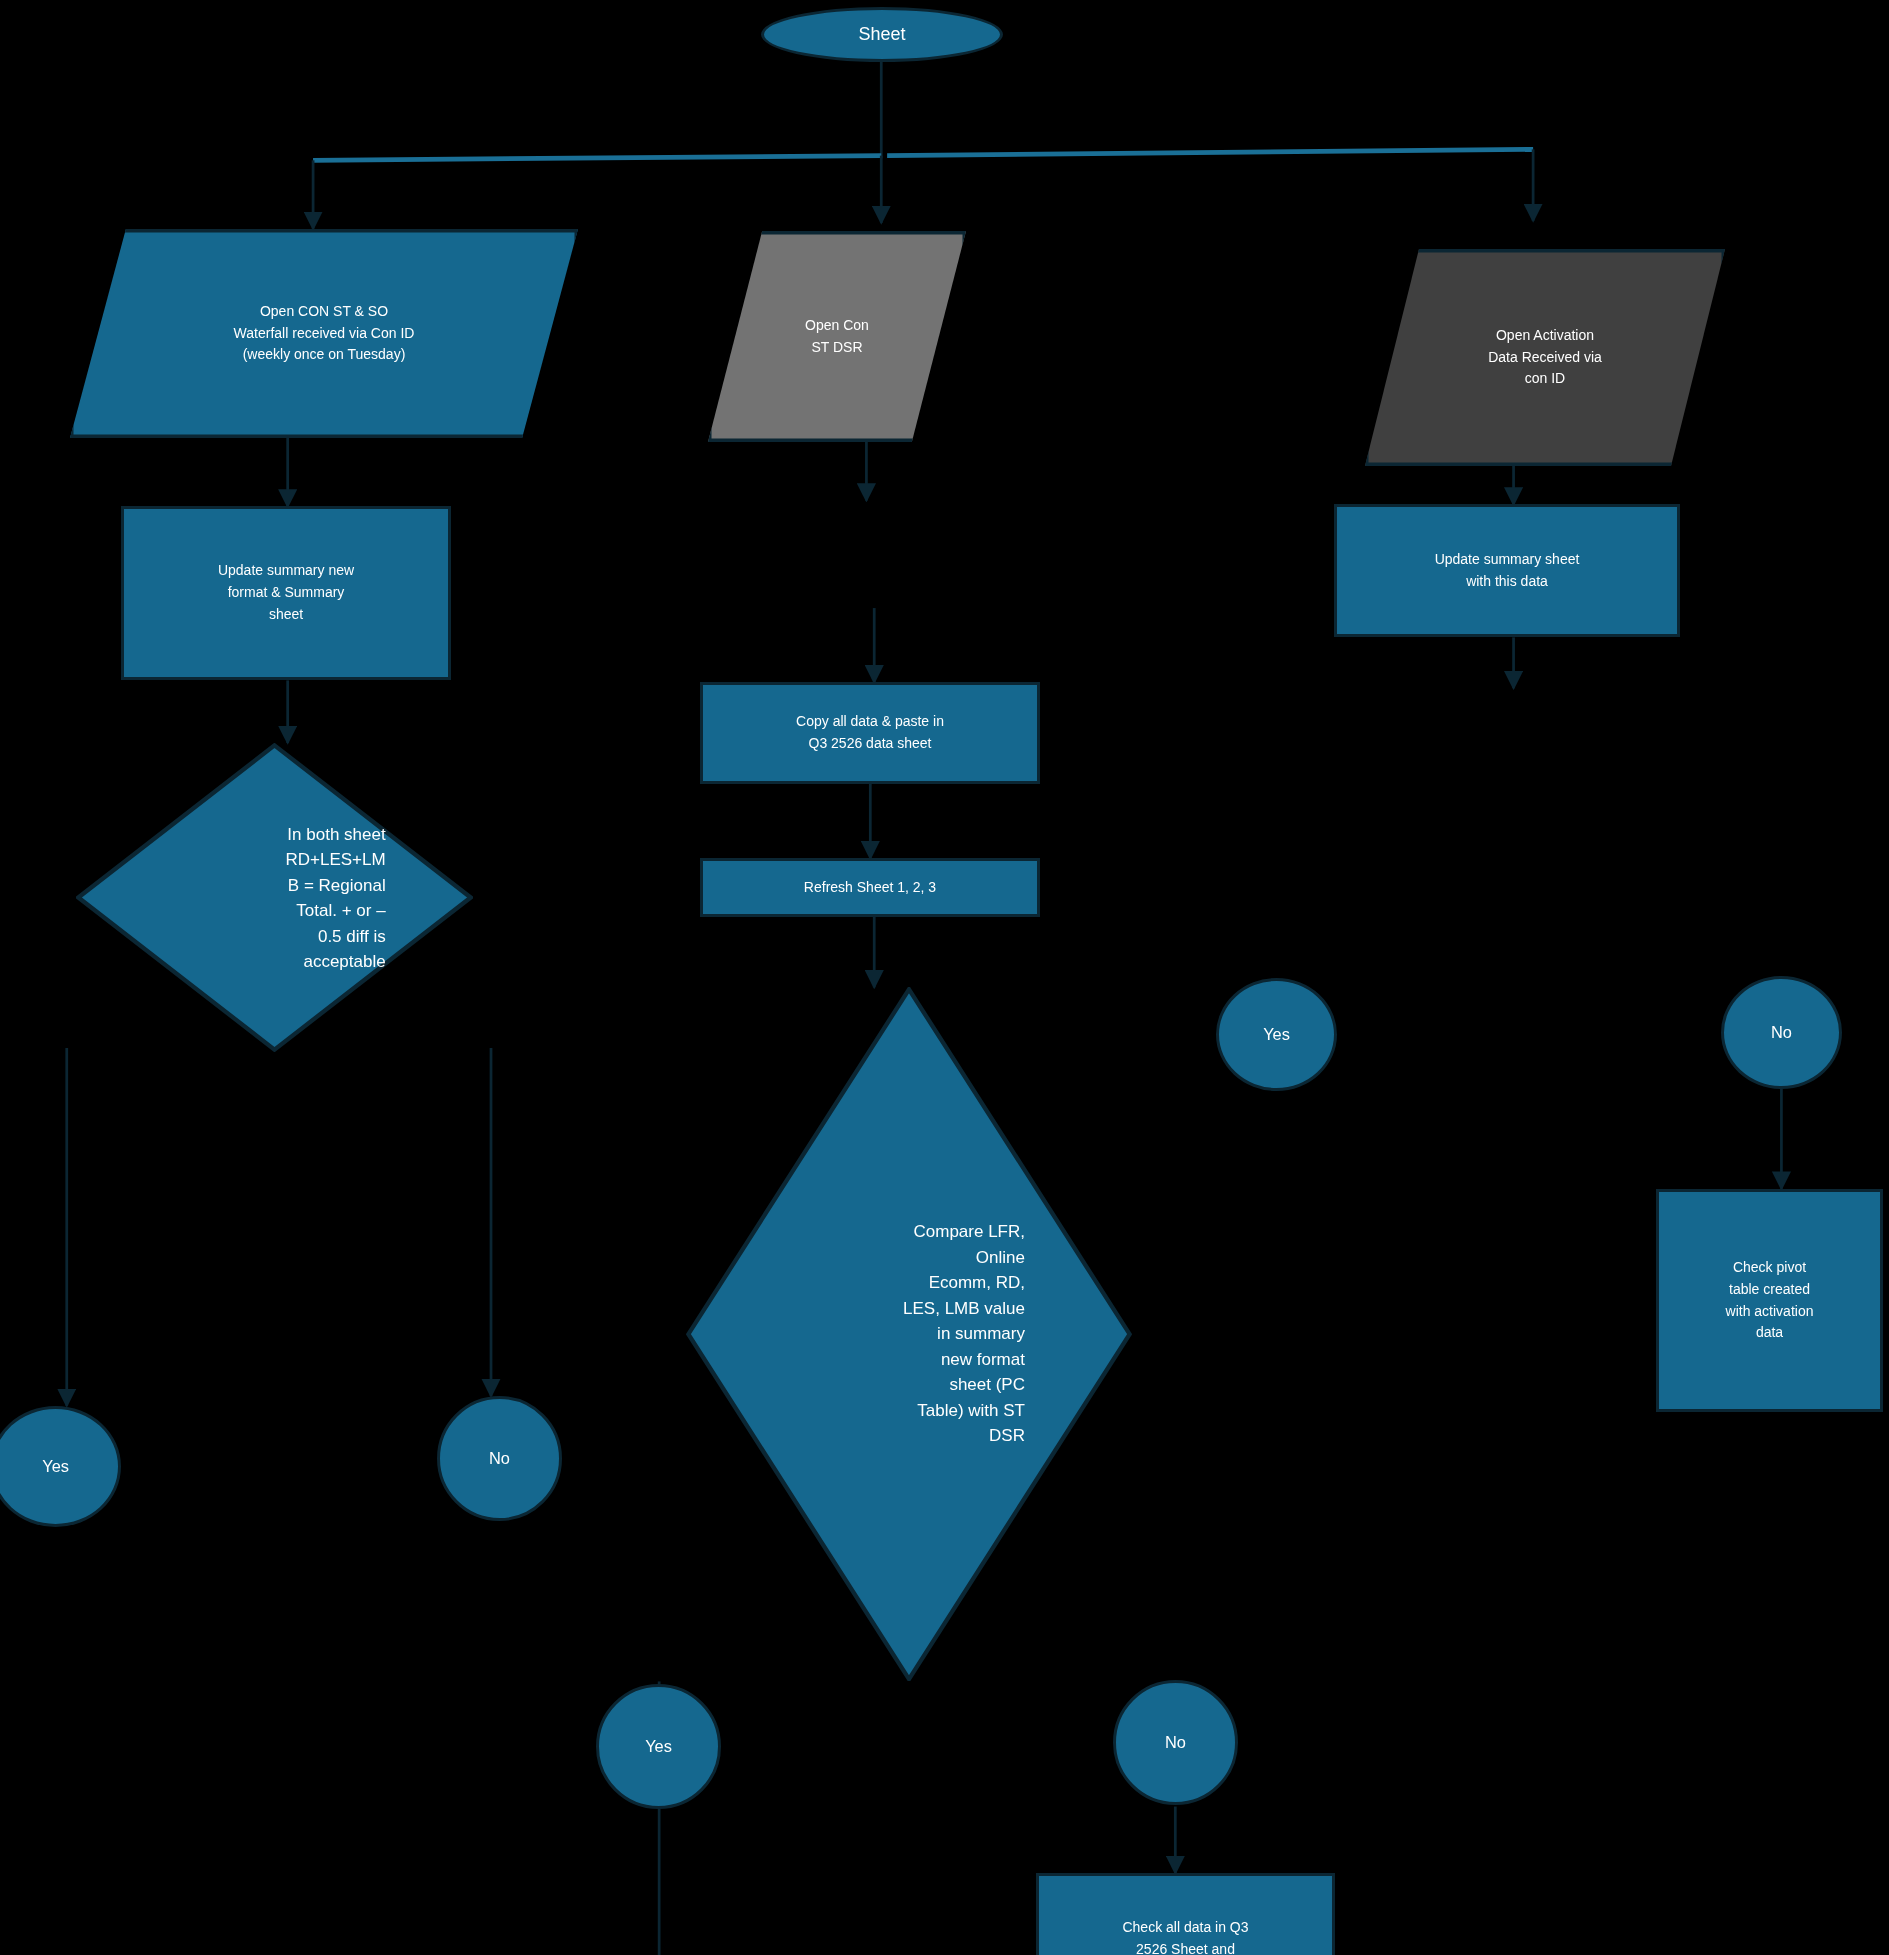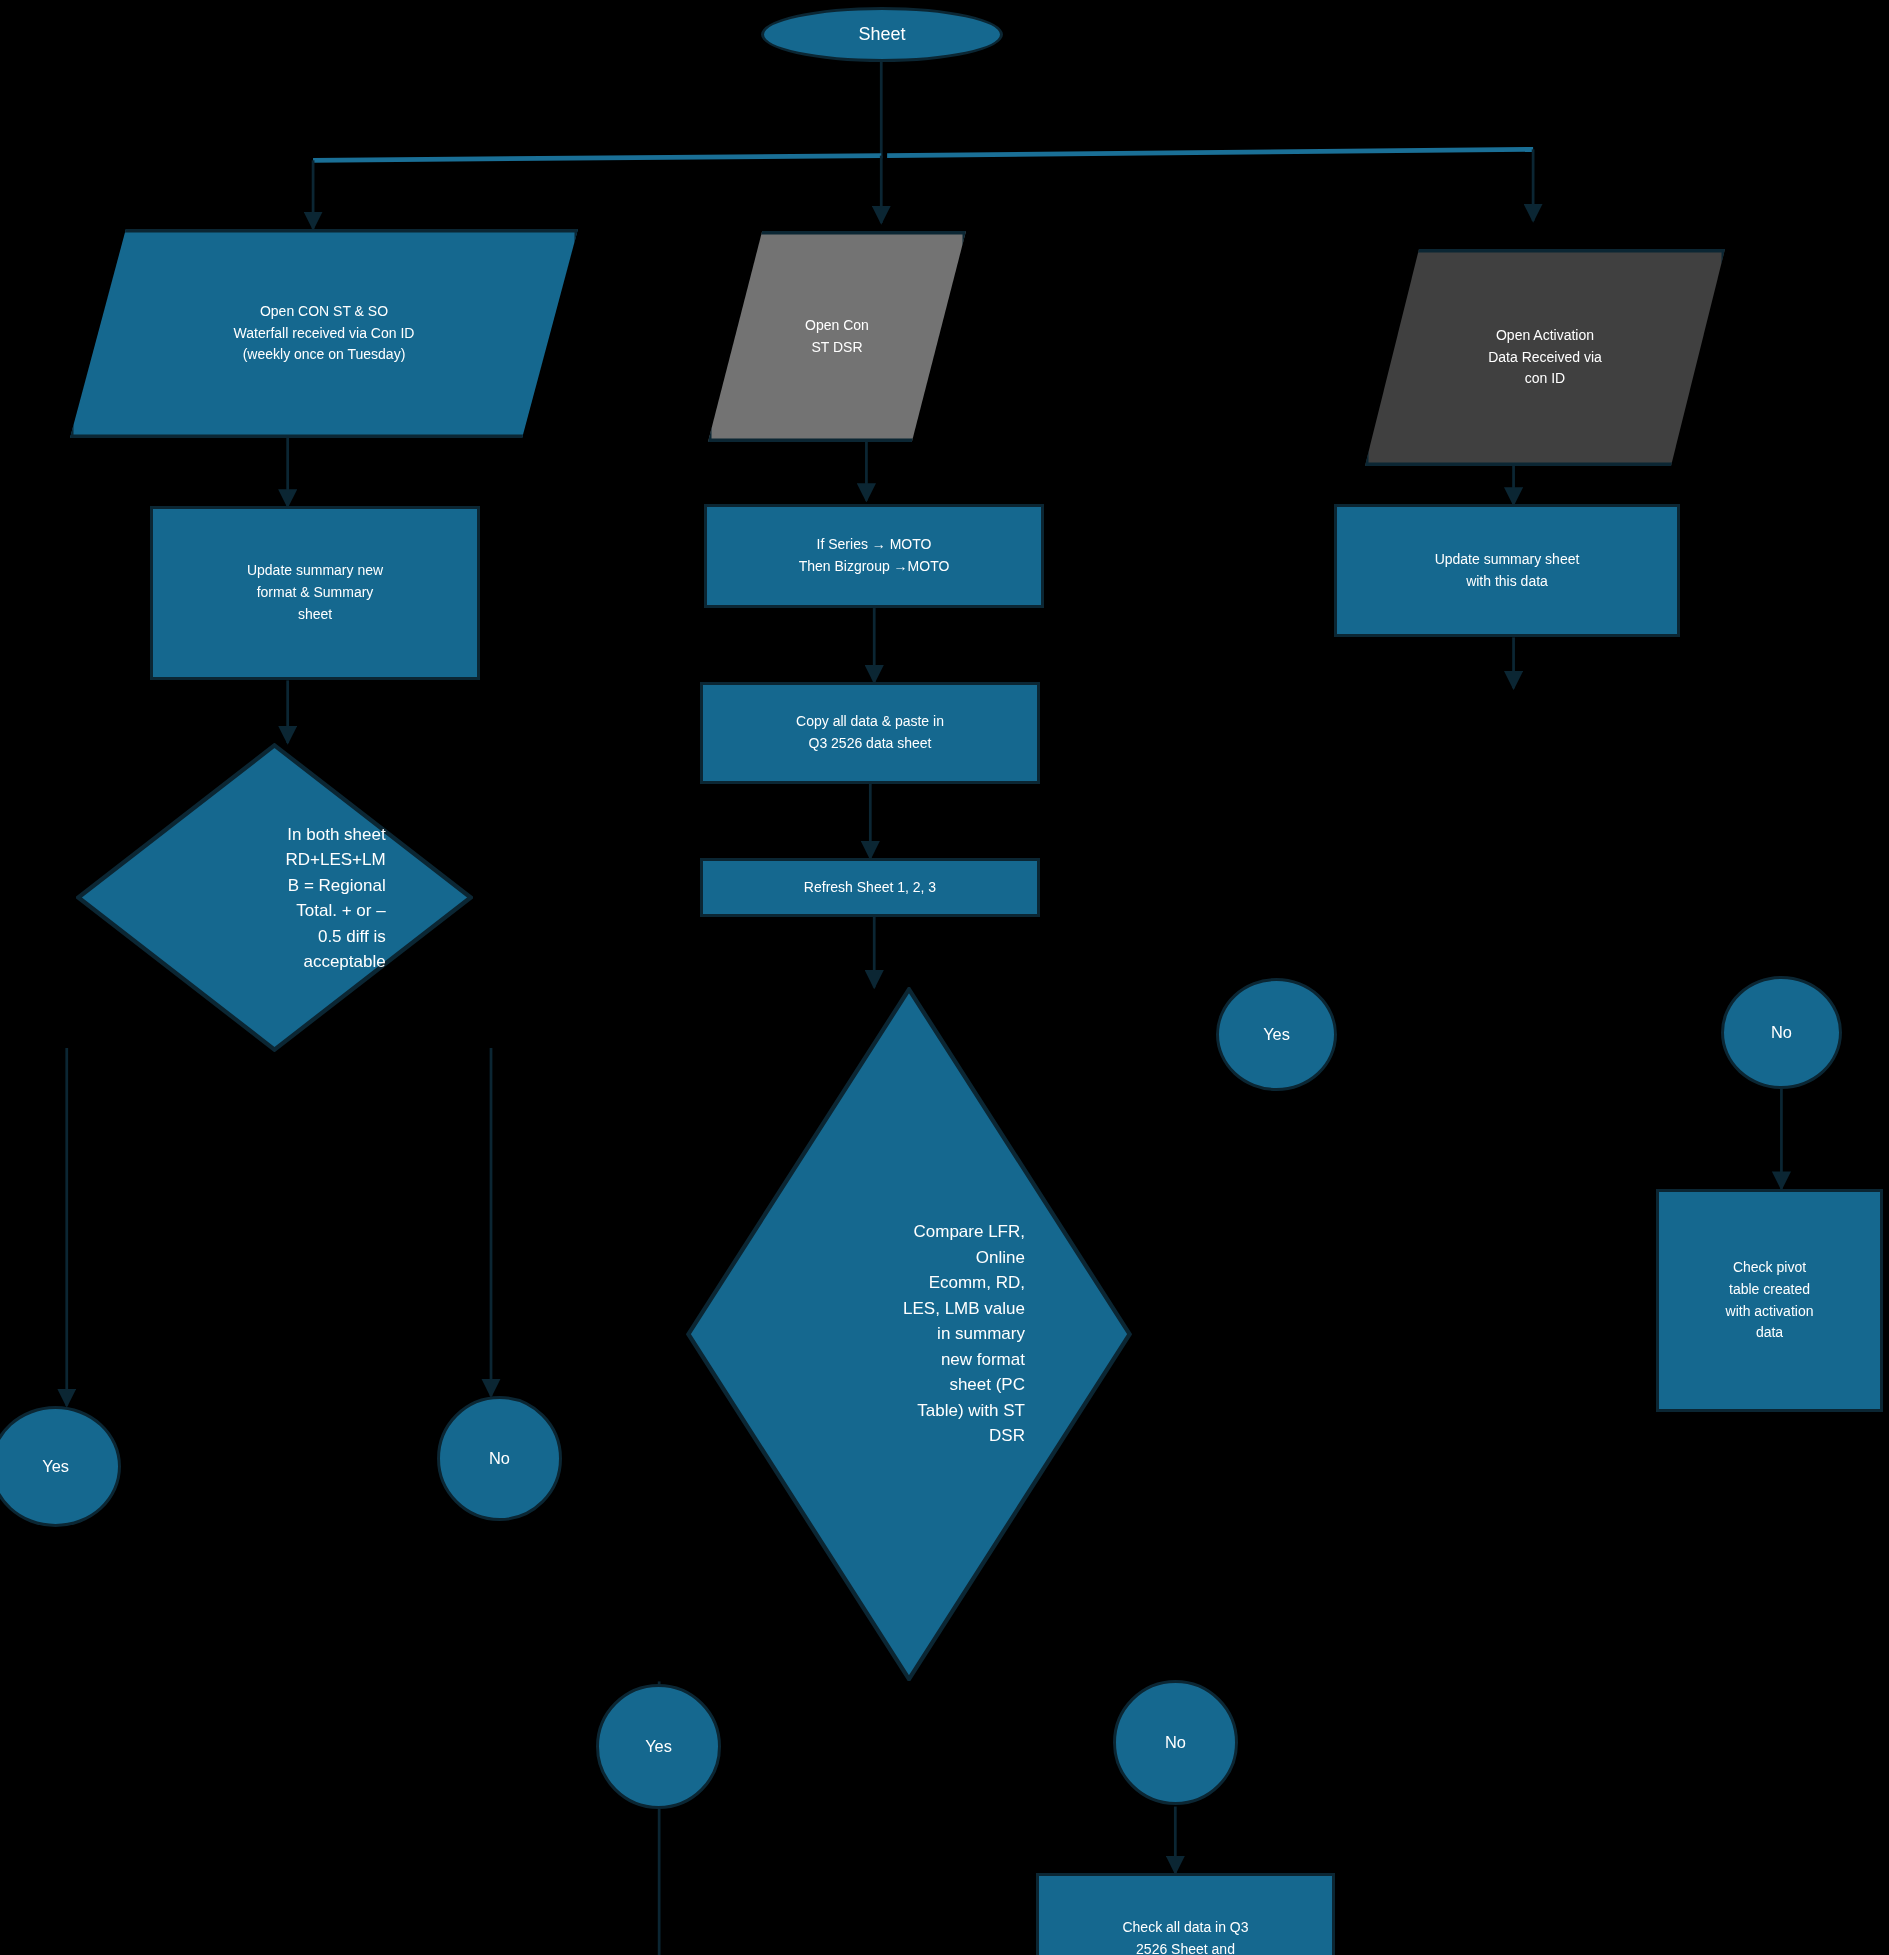--- a/index.html
+++ b/index.html
@@ -145,30 +145,26 @@
   </div>
 
   <div class="node parallelogram t-body" style="left:1365px; top:221px; width:360px; height:217px;
               clip-path: polygon(15% 0, 100% 0, 85% 100%, 0 100%);
               border:none; background:#404040; box-shadow: inset 0 0 0 3.5px #0B2633; margin-top: 28px;">
     <span class="label">Open Activation
 Data Received via
 con ID</span>
   </div>
 
-  <div class="node rect t-body" style="left:121px; top:506px; width:330px; height:174px;margin-left:29px;">
+  <div class="node rect t-body" style="left:121px; top:506px; width:330px; height:174px;">
     <span class="label">Update summary new
 format &amp; Summary
 sheet</span>
   </div>
 
-  <div class="node rect t-body" style="left:704px; top:504px; width:340px; height:104px;">
-    <span class="label">If Series → MOTO
-Then Bizgroup →MOTO</span>
-  </div>
 
   <div class="node rect t-body" style="left:1334px; top:504px; width:346px; height:133px;">
     <span class="label">Update summary sheet
 with this data</span>
   </div>
 
   <div class="node rect t-body" style="left:700px; top:682px; width:340px; height:102px;">
     <span class="label">Copy all data &amp; paste in
 Q3 2526 data sheet</span>
   </div>

